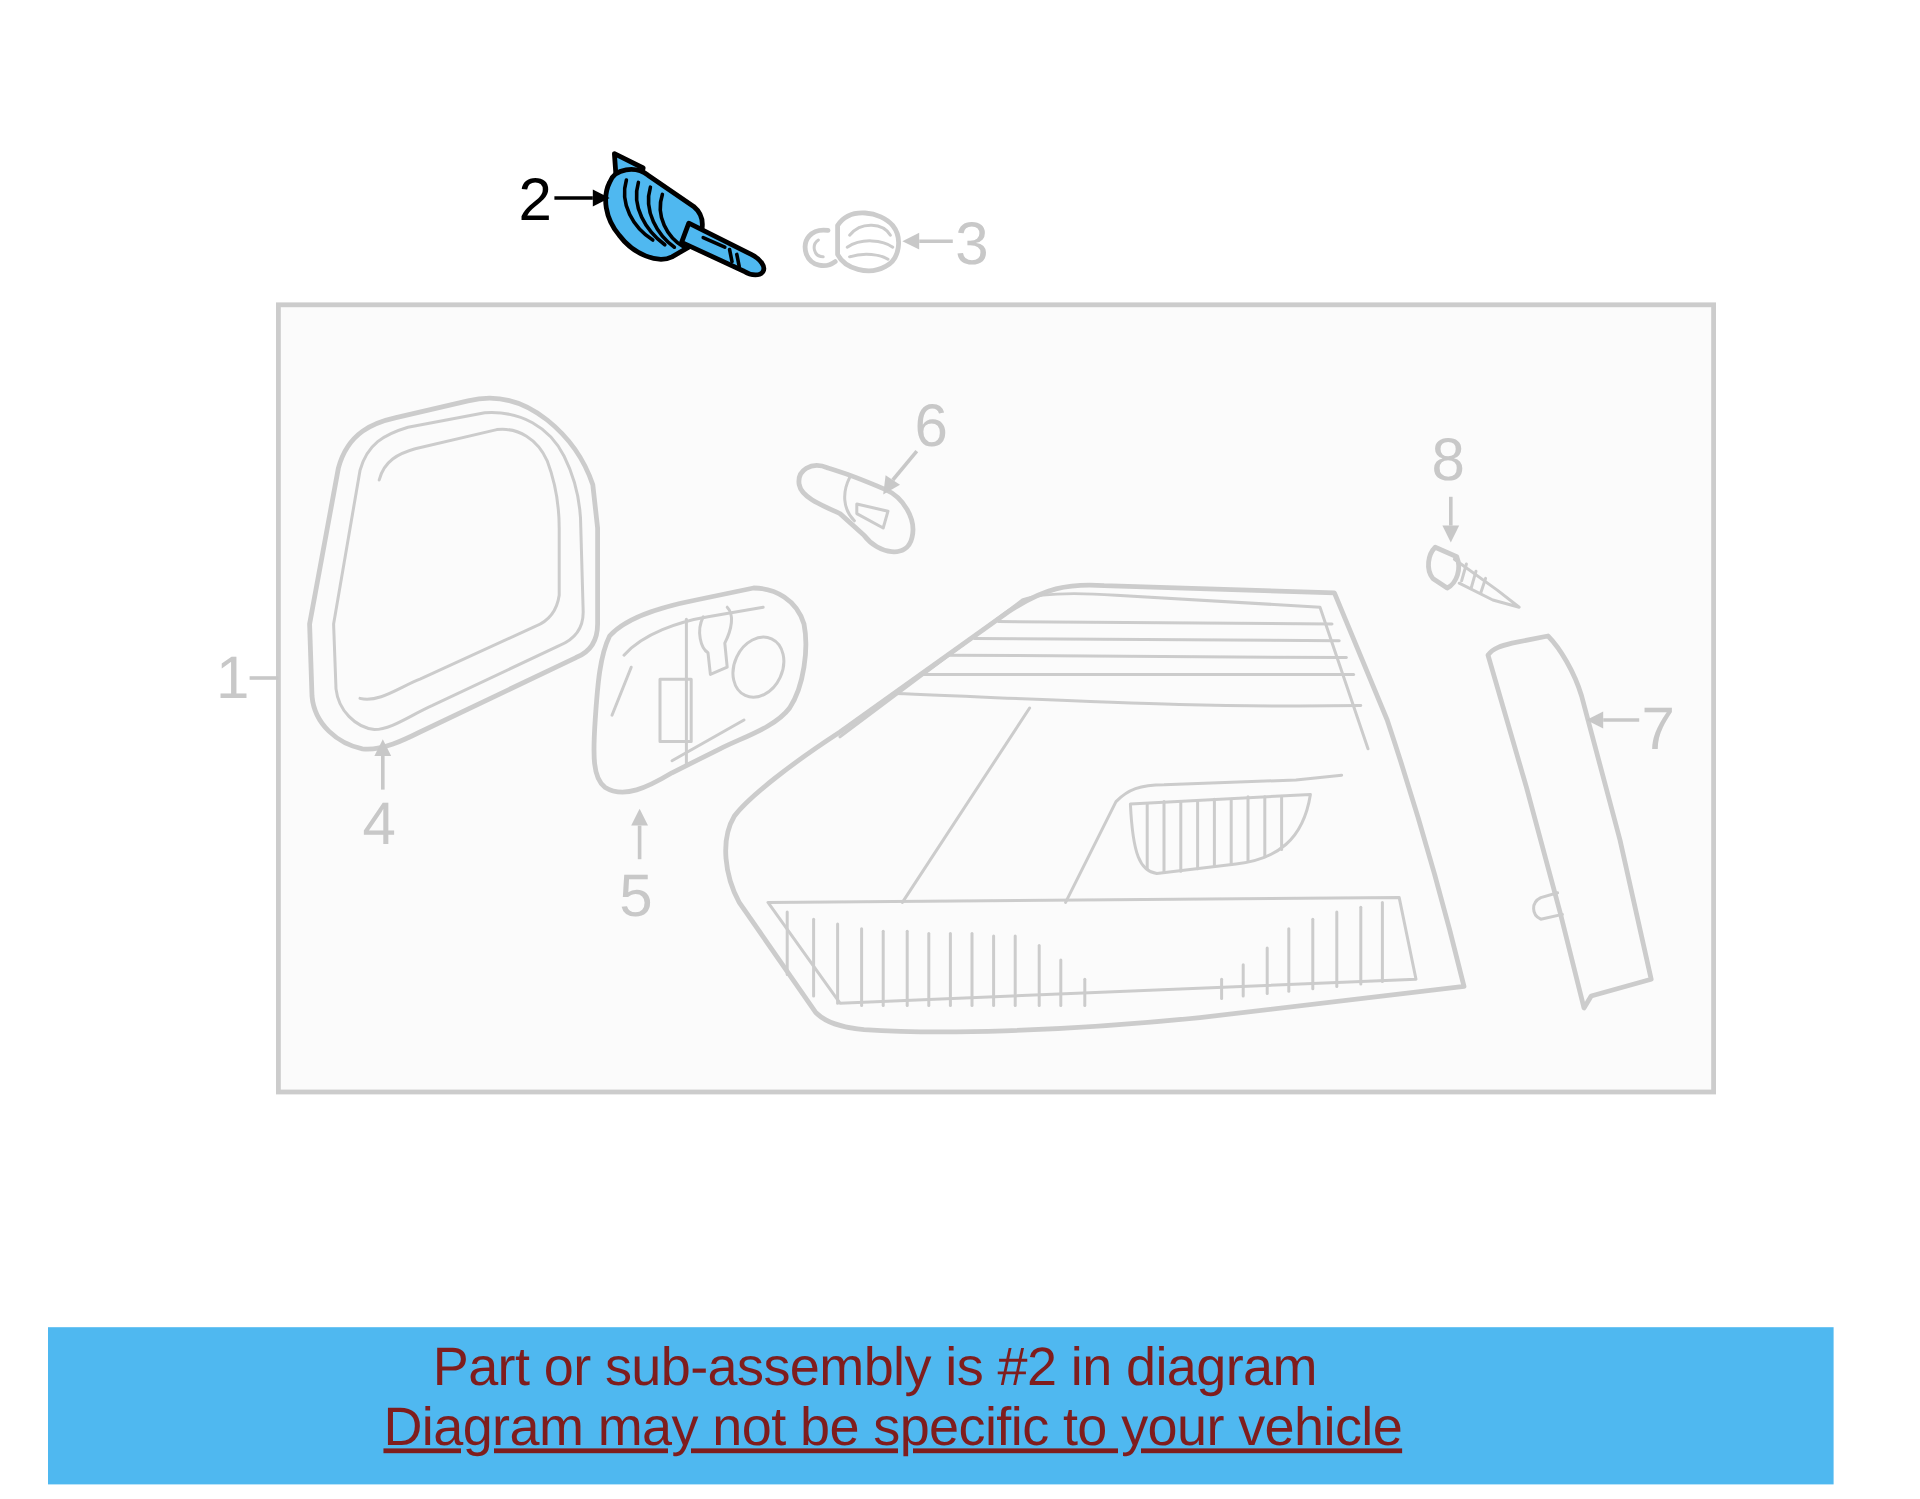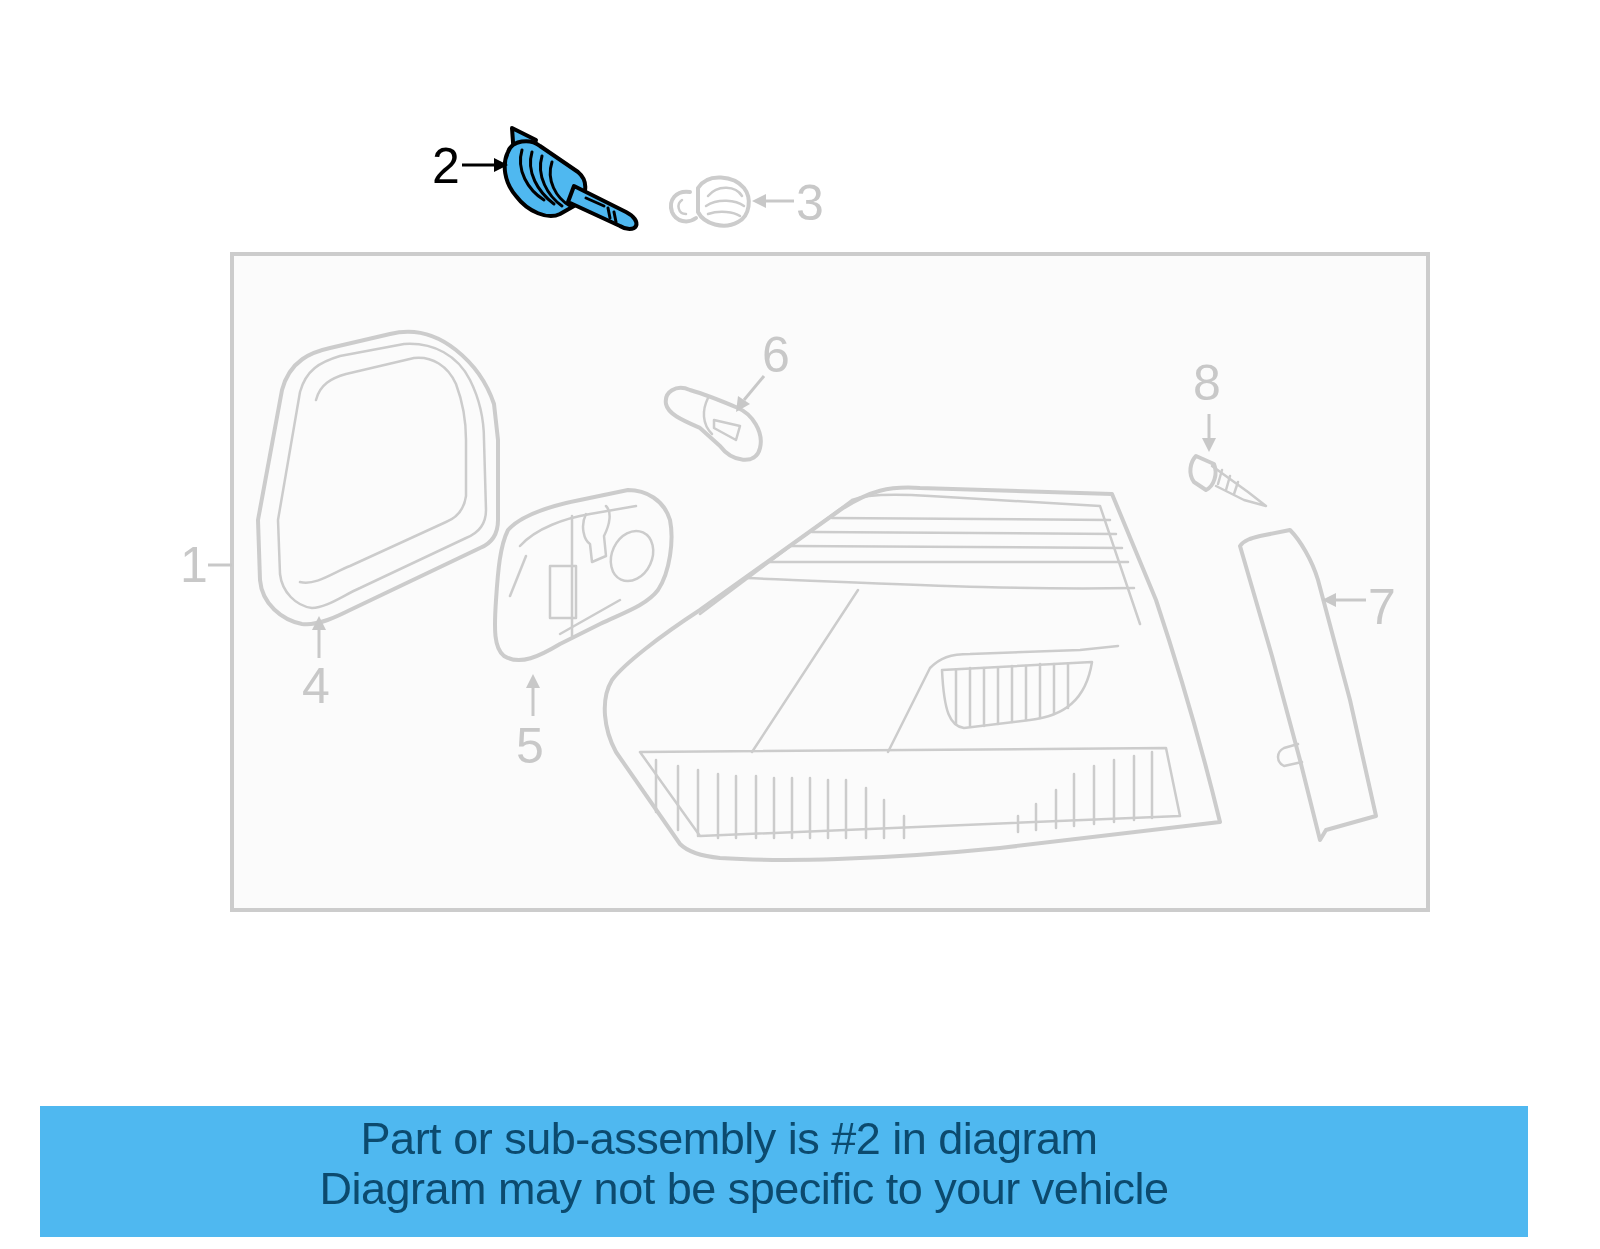--- a/index.html
+++ b/index.html
@@ -8,24 +8,24 @@
     #diagram { position: absolute; left: 0; top: 0; width: 1600px; height: 1100px; }
     .callout { font-family: "Liberation Sans", sans-serif; font-size: 50px; fill: #c8c8c8; }
     .callout.active { fill: #000000; }
     .ln { fill: none; stroke: #cccccc; stroke-width: 4; stroke-linejoin: round; stroke-linecap: round; }
     .ln-thin { fill: none; stroke: #cccccc; stroke-width: 2.5; stroke-linejoin: round; stroke-linecap: round; }
     .arrow { fill: none; stroke: #c8c8c8; stroke-width: 3; }
     .arrow-head { fill: #c8c8c8; }
     .hl-fill { fill: #4fb8f0; stroke: #000; stroke-width: 4; stroke-linejoin: round; }
     .hl-line { fill: none; stroke: #000; stroke-width: 3; stroke-linecap: round; }
     #banner { position: absolute; left: 40px; top: 1106px; width: 1488px; height: 131px;
-              background: #4fb8f0; color: #0c4a6e; text-align: center; }
+              background: #4fb8f0; color: #7f1d1d; text-align: center; }
     #banner .line { display: block; font-size: 45px; line-height: 50px; letter-spacing: -0.5px; }
     #banner .l1 { margin-top: 8px; padding-right: 110px; }
-    #banner .l2 { padding-right: 80px; }
+    #banner .l2 { padding-right: 80px; text-decoration: underline; }
   </style>
 </head>
 <body>
 
 <svg id="diagram" viewBox="0 0 1600 1100" xmlns="http://www.w3.org/2000/svg">
 
   <rect x="232" y="254" width="1196" height="656" fill="#fbfbfb" stroke="#cccccc" stroke-width="4"></rect>
 
   <g>
     <text class="callout" x="180" y="582">1</text>

